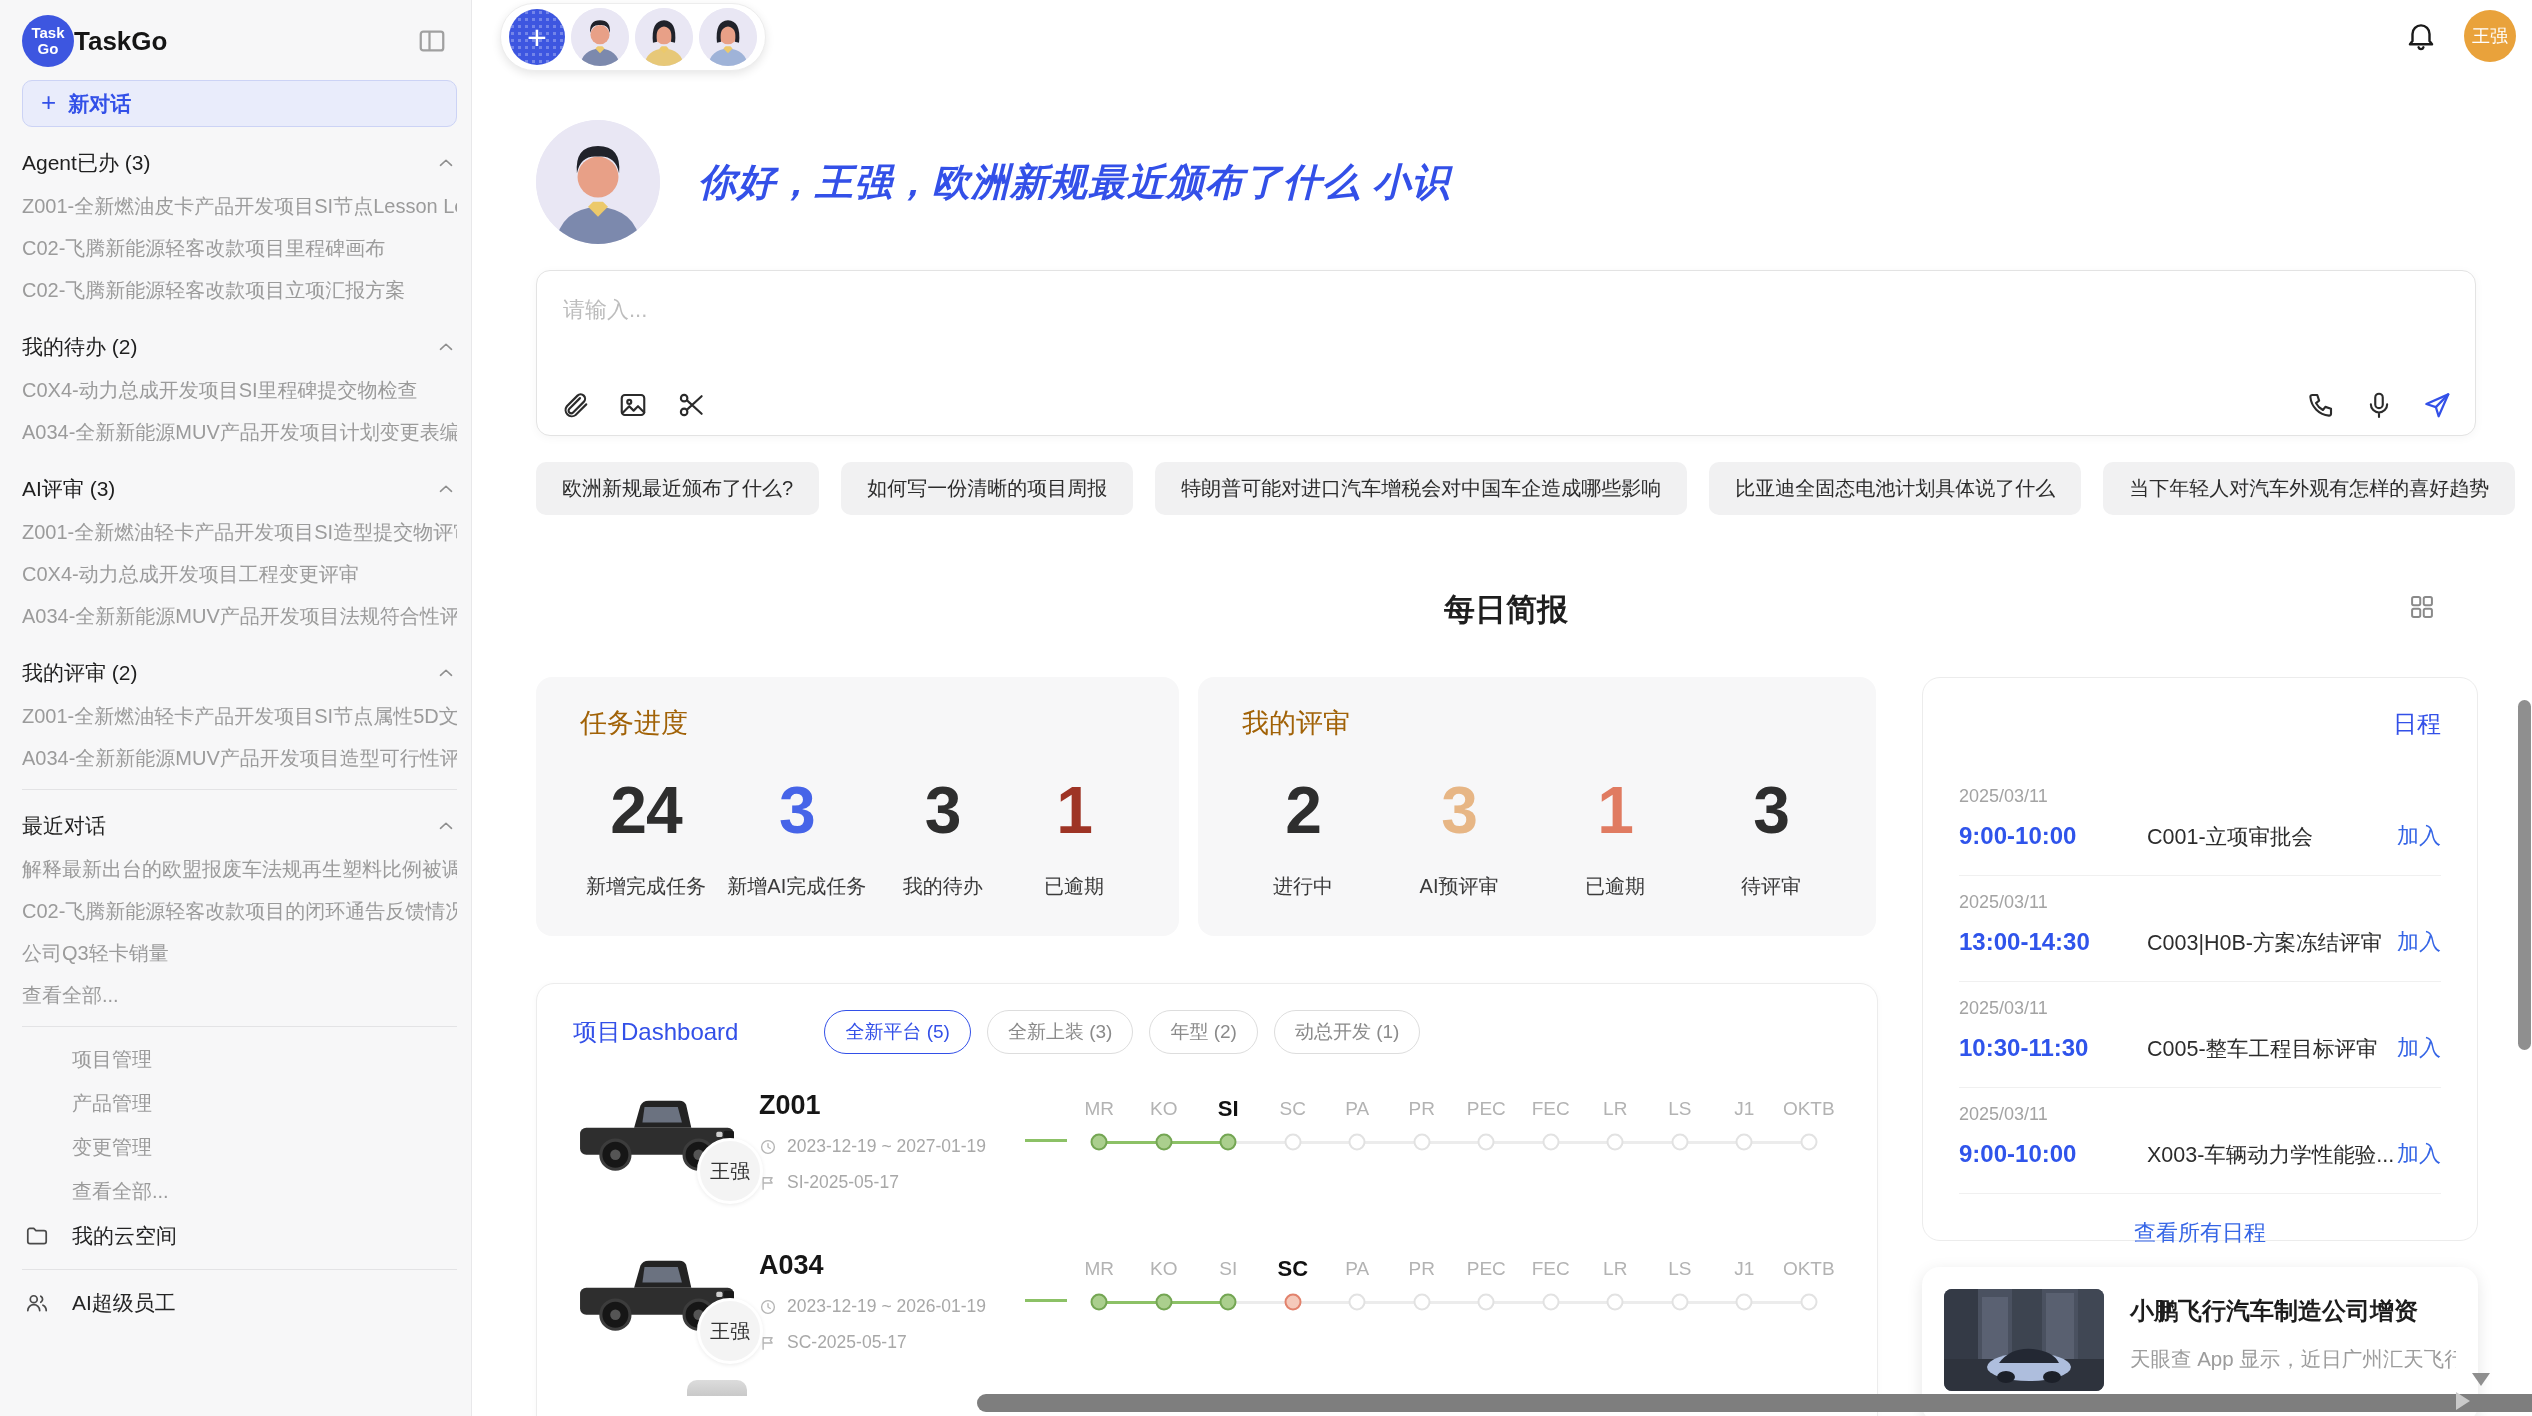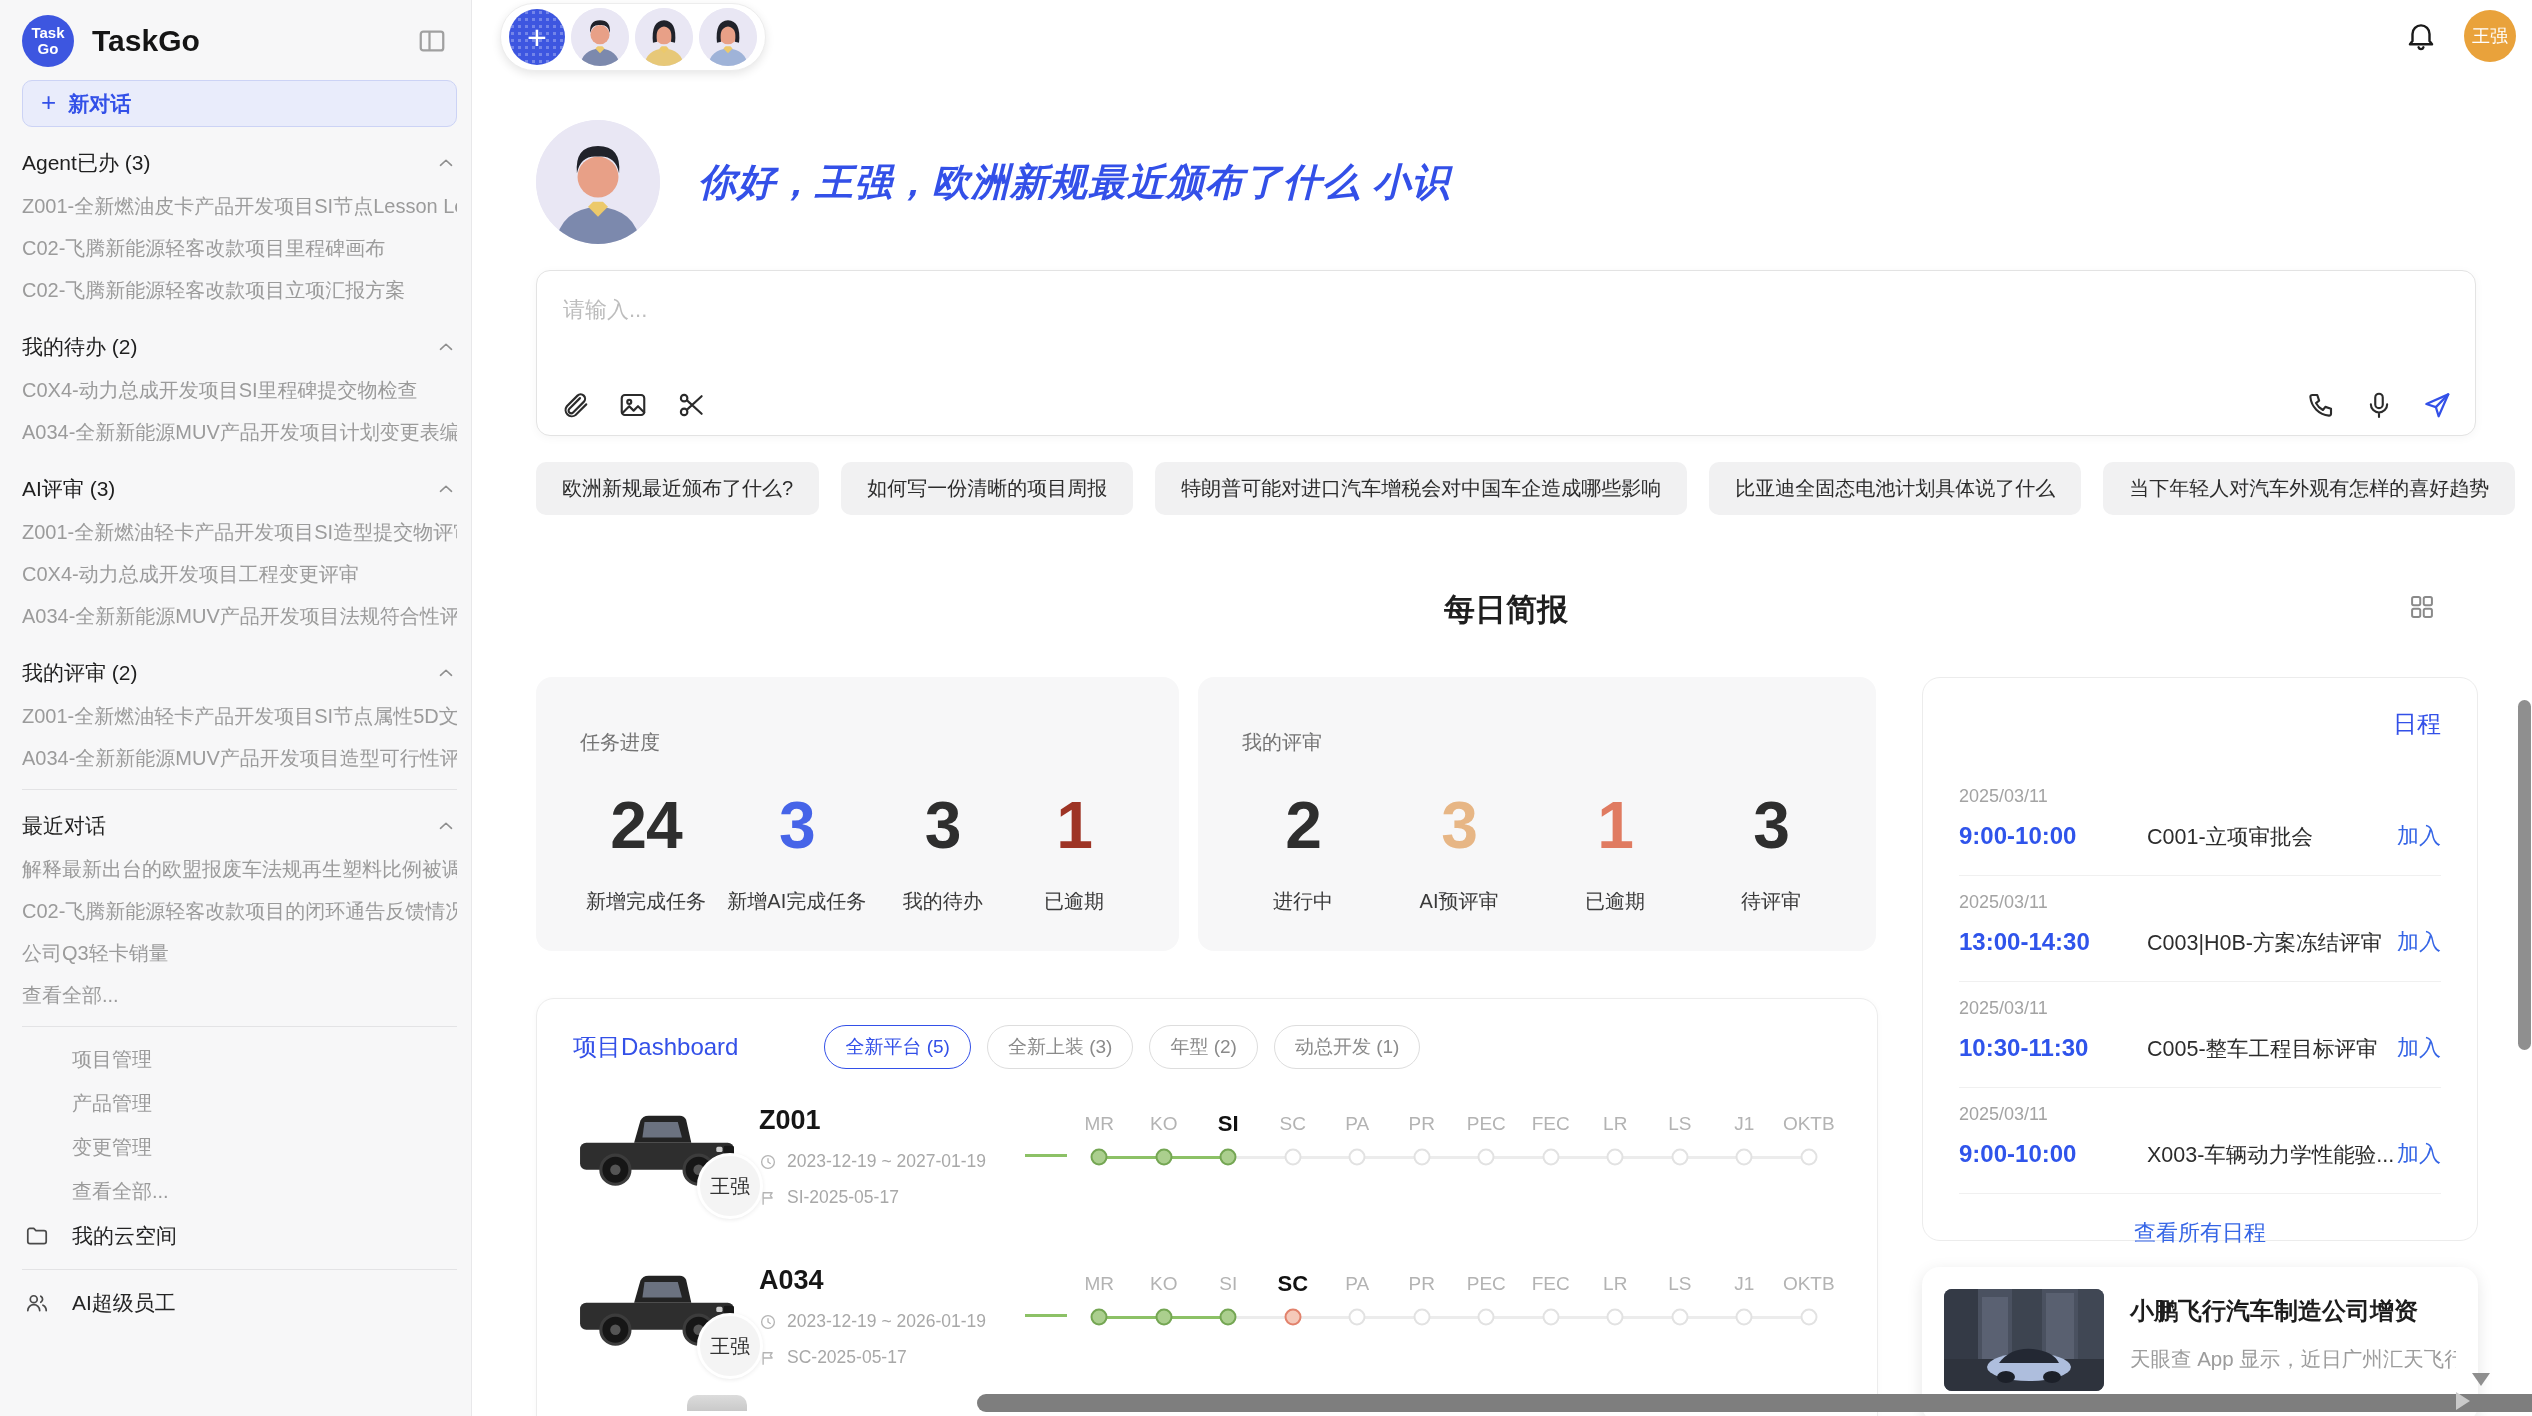--- a/index.html
+++ b/index.html
@@ -7,21 +7,21 @@
     font-family:"Liberation Sans","DejaVu Sans",sans-serif; color:#222; }
   body { position:relative; }
 
   
   .sidebar { position:absolute; left:0; top:0; bottom:0; width:472px; background:#f7f7f8;
     border-right:1px solid #e8e8ea; padding:12px 14px 16px 22px; overflow:hidden; }
   .sb-head { display:flex; align-items:center; height:58px; }
   .logo-circle { width:52px; height:52px; border-radius:50%; background:#3d56e0; color:#fff;
     display:flex; flex-direction:column; align-items:center; justify-content:center;
     font-size:15px; font-weight:700; line-height:1.08; flex:0 0 auto; }
-  .app-title { font-size:30px; font-weight:700; color:#151515; margin-left:18px; flex:1; }
+  .app-title { font-size:26px; font-weight:700; color:#151515; flex:1; }
   .collapse-btn { width:34px; height:34px; display:flex; align-items:center; justify-content:center; cursor:pointer; margin-right:8px; }
   .new-chat { margin-top:10px; height:47px; border-radius:10px; background:#e9ecfb; border:1px solid #ccd3f5;
     display:flex; align-items:center; padding:0 18px; color:#3350e8; font-size:21px; font-weight:600; cursor:pointer; }
   .new-chat .plus { font-size:26px; font-weight:400; margin-right:12px; margin-top:-2px; }
   .sec-h { display:flex; align-items:center; justify-content:space-between; height:44px; margin-top:14px;
     font-size:21px; color:#1f1f1f; font-weight:500; cursor:pointer; }
   .sec-item { height:42px; line-height:42px; font-size:20px; color:#9b9b9b; white-space:nowrap;
     overflow:hidden; text-overflow:clip; cursor:pointer; }
   .sb-divider { border-top:1px solid #e3e3e5; margin:10px 0; }
   .sb-row { display:flex; align-items:center; height:46px; font-size:21px; color:#242424; cursor:pointer; }
@@ -64,21 +64,21 @@
   .brief-title { font-size:31px; font-weight:700; color:#1e1e1e; }
   .brief-opt { position:absolute; right:40px; top:4px; width:28px; height:28px; cursor:pointer; }
 
   .cols { margin-top:46px; display:flex; gap:44px; }
   .col-left { width:1342px; flex:0 0 auto; }
   .col-right { width:556px; flex:0 0 auto; }
 
   .stats-row { display:flex; gap:19px; }
   .stat-card { background:#f7f7f8; border-radius:16px; padding:28px 44px 36px; }
   .stat-card.c1 { width:643px; } .stat-card.c2 { width:678px; }
-  .stat-card h3 { font-size:20px; color:#737373; font-weight:500;margin-top:24px; }
+  .stat-card h3 { font-size:27px; color:#a16207; font-weight:500; }
   .stat-list { display:flex; justify-content:space-between; margin-top:36px; padding:0 6px; }
   .stat { text-align:center; min-width:110px; }
   .stat .num { font-size:66px; line-height:1; font-weight:600; letter-spacing:-1px; }
   .stat .lbl { margin-top:30px; font-size:20px; color:#3a3a3a; }
 
   .dash-card { margin-top:47px; background:#fff; border:1px solid #ececec; border-radius:18px;
     box-shadow:0 1px 6px rgba(0,0,0,.03); padding:26px 36px; height:470px; overflow:hidden; }
   .dash-head { display:flex; align-items:center; }
   .dash-title { font-size:24px; color:#3350e8; font-weight:500; }
   .filters { display:flex; gap:16px; margin-left:86px; }

